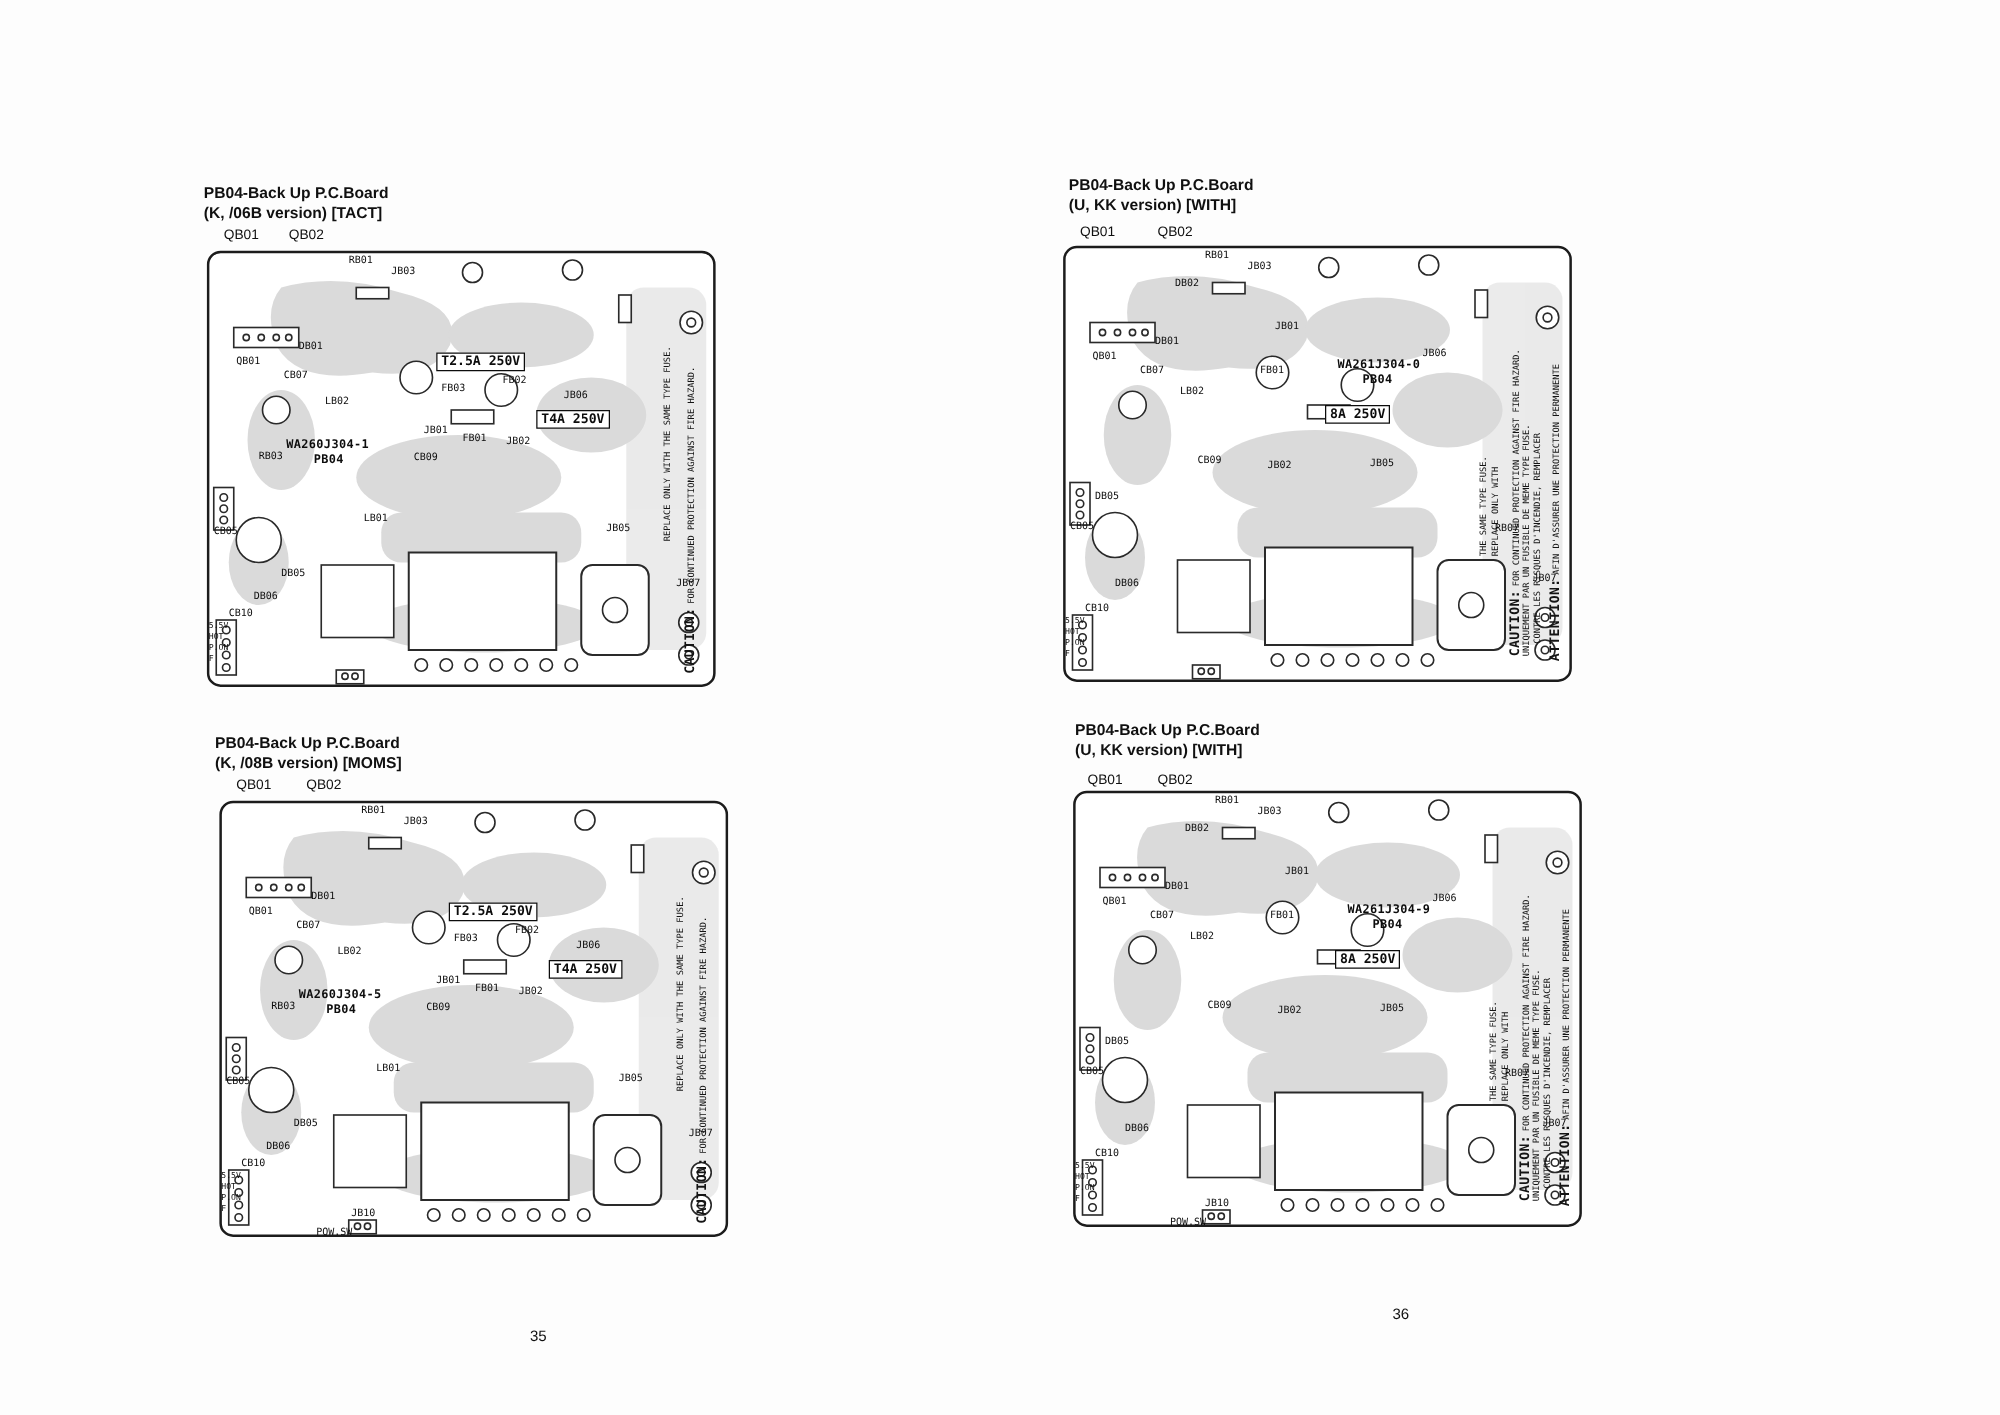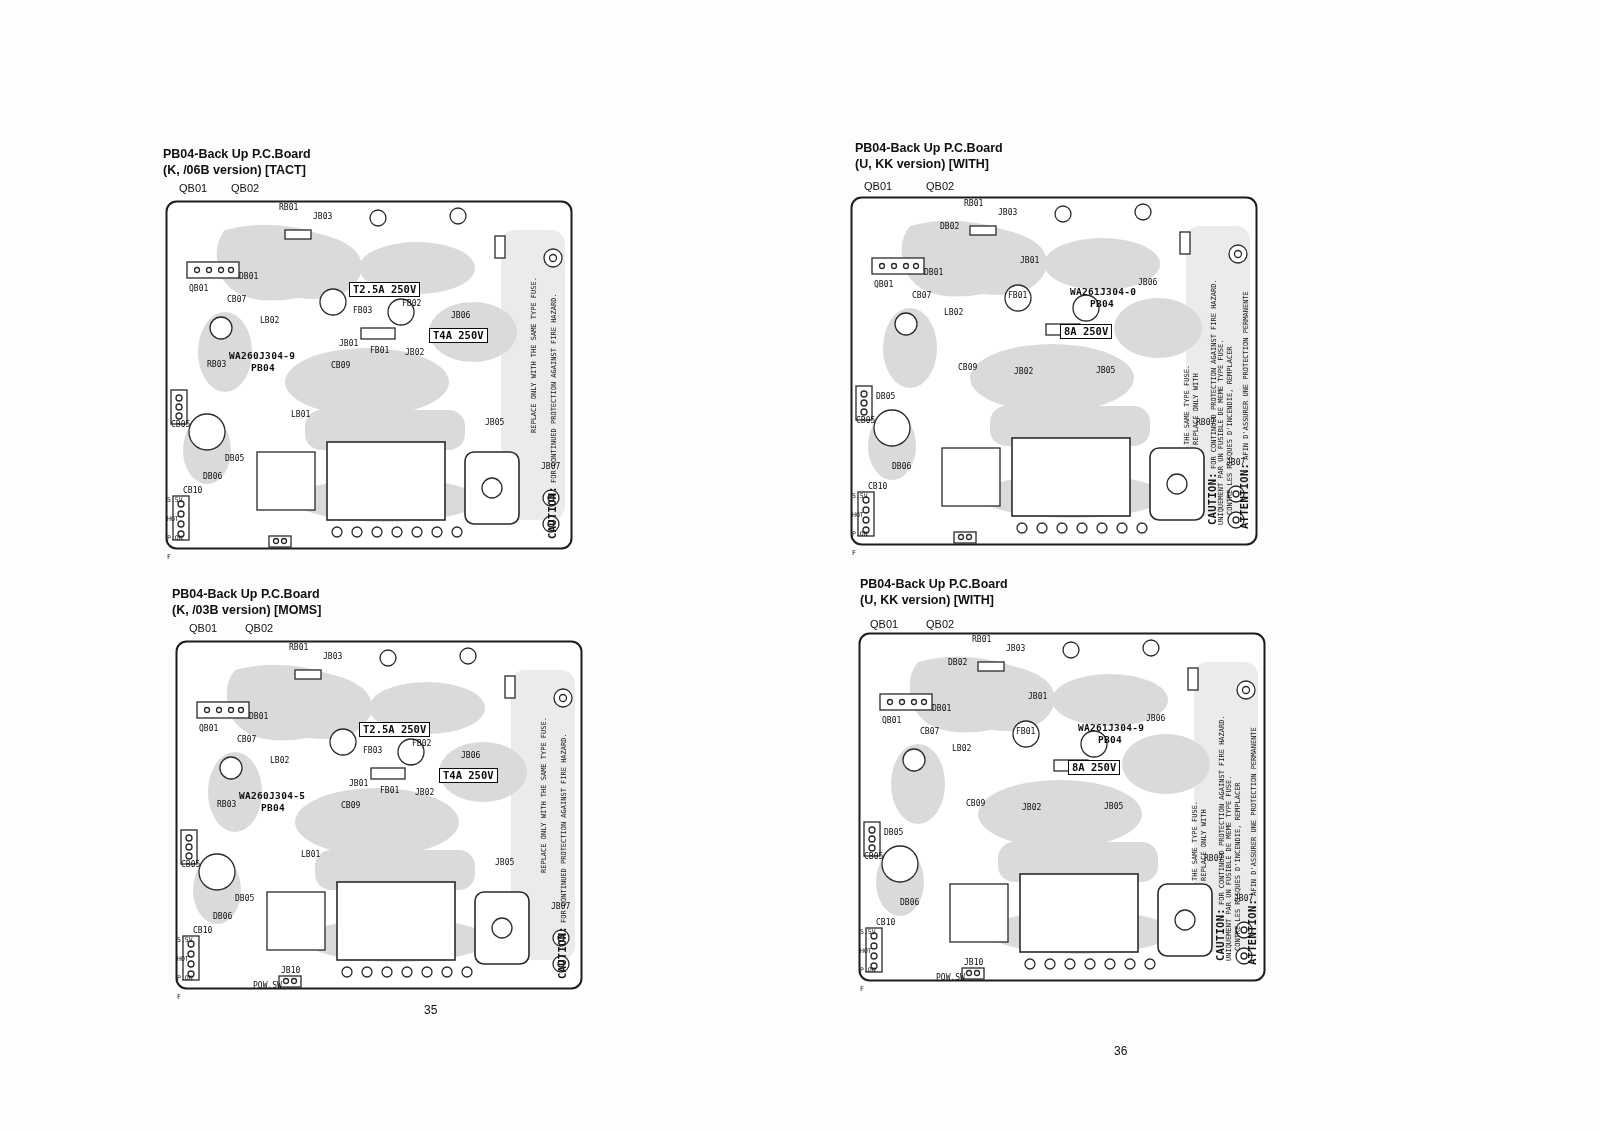--- a/index.html
+++ b/index.html
@@ -9,21 +9,21 @@
   .qb{position:absolute;font-size:11px;color:#101010;z-index:4}
   .board{position:absolute;width:408px;height:350px;z-index:1}
   .board .art{position:absolute;left:0;top:0;width:100%;height:100%;z-index:1}
   .lbl{position:absolute;font:8px "DejaVu Sans Mono",monospace;color:#0d0d0d;white-space:nowrap;z-index:3}
   .lbl.part{font-size:9.5px;font-weight:bold;letter-spacing:.3px}
   .fuse{position:absolute;border:1.5px solid #0c0c0c;background:#fff;color:#0c0c0c;
         font:bold 10.5px "DejaVu Sans Mono",monospace;line-height:13px;padding:0 3px;white-space:nowrap;z-index:3}
   .vtext{position:absolute;height:9px;line-height:9px;transform-origin:0 100%;transform:rotate(-90deg);
          font:7px "DejaVu Sans Mono",monospace;white-space:nowrap;color:#141414;z-index:2}
   .vhead{font-size:10.5px;font-weight:bold;margin-right:3px;letter-spacing:.3px}
-  .pins{position:absolute;display:flex;flex-direction:column;gap:11px;
+  .pins{position:absolute;display:flex;flex-direction:column;gap:1px;
         font:6.5px "DejaVu Sans Mono",monospace;z-index:3}
   .pagenum{position:absolute;font-size:12px;color:#101010;z-index:4}
 </style>
 </head>
 <body>
 
 <svg width="0" height="0" style="position:absolute" aria-hidden="true">
   <defs>
     <g id="boardart">
       <rect x="1.5" y="1.5" width="405" height="347" rx="10" fill="#ffffff" stroke="#1c1c1c" stroke-width="2"></rect>
@@ -107,21 +107,21 @@
   <div class="lbl" style="left:188px;top:106px">FB03</div>
   <div class="lbl" style="left:237px;top:99px">FB02</div>
   <div class="lbl" style="left:286px;top:111px">JB06</div>
   <div class="lbl" style="left:174px;top:139px">JB01</div>
   <div class="lbl" style="left:205px;top:146px">FB01</div>
   <div class="lbl" style="left:240px;top:148px">JB02</div>
   <div class="fuse" style="left:264px;top:128px">T4A 250V</div>
   <div class="lbl" style="left:166px;top:161px">CB09</div>
   <div class="lbl" style="left:95px;top:116px">LB02</div>
   <div class="lbl" style="left:42px;top:160px">RB03</div>
-  <div class="lbl part" style="left:64px;top:150px">WA260J304-9</div>
+  <div class="lbl part" style="left:64px;top:150px">WA260J304-1</div>
   <div class="lbl part" style="left:86px;top:162px">PB04</div>
   <div class="lbl" style="left:126px;top:210px">LB01</div>
   <div class="lbl" style="left:6px;top:220px">CB05</div>
   <div class="lbl" style="left:320px;top:218px">JB05</div>
   <div class="lbl" style="left:376px;top:262px">JB07</div>
   <div class="lbl" style="left:60px;top:254px">DB05</div>
   <div class="lbl" style="left:38px;top:272px">DB06</div>
   <div class="lbl" style="left:18px;top:286px">CB10</div>
   <div class="pins" style="left:2px;top:296px">
     <span>5.5V</span>
@@ -181,21 +181,21 @@
   </div>
   <div class="vtext" style="left:376px;top:320px">UNIQUEMENT PAR UN FUSIBLE DE MEME TYPE FUSE.</div>
   <div class="vtext" style="left:385px;top:310px">CONTRE LES RISQUES D'INCENDIE, REMPLACER</div>
   <div class="vtext" style="left:397px;top:324px">
     <span class="vhead">ATTENTION:</span><span>AFIN D'ASSURER UNE PROTECTION PERMANENTE</span>
   </div>
 </div>
 
 <div class="panel-title" style="left:172px;top:586px">
   <div>PB04-Back Up P.C.Board</div>
-  <div>(K, /03B version) [MOMS]</div>
+  <div>(K, /08B version) [MOMS]</div>
 </div>
 <div class="qb" style="left:189px;top:622px">QB01</div>
 <div class="qb" style="left:245px;top:622px">QB02</div>
 
 <div class="board" style="left:175px;top:640px">
   <svg class="art" viewBox="0 0 408 350">
       <use href="#boardart"></use>
     </svg>
   <div class="lbl" style="left:114px;top:3px">RB01</div>
   <div class="lbl" style="left:148px;top:12px">JB03</div>
@@ -282,14 +282,14 @@
   <div class="vtext" style="left:365px;top:320px">
     <span class="vhead">CAUTION:</span><span>FOR CONTINUED PROTECTION AGAINST FIRE HAZARD.</span>
   </div>
   <div class="vtext" style="left:376px;top:320px">UNIQUEMENT PAR UN FUSIBLE DE MEME TYPE FUSE.</div>
   <div class="vtext" style="left:385px;top:310px">CONTRE LES RISQUES D'INCENDIE, REMPLACER</div>
   <div class="vtext" style="left:397px;top:324px">
     <span class="vhead">ATTENTION:</span><span>AFIN D'ASSURER UNE PROTECTION PERMANENTE</span>
   </div>
 </div>
 
-<div class="pagenum" style="left:424px;top:1003px">35</div>
+<div class="pagenum" style="left:424px;top:1062px">35</div>
 <div class="pagenum" style="left:1114px;top:1044px">36</div>
 
 </body></html>

